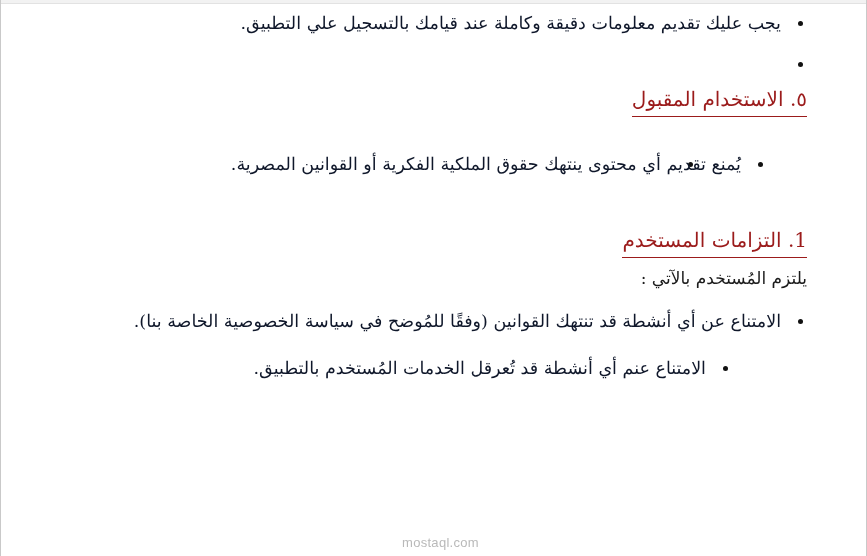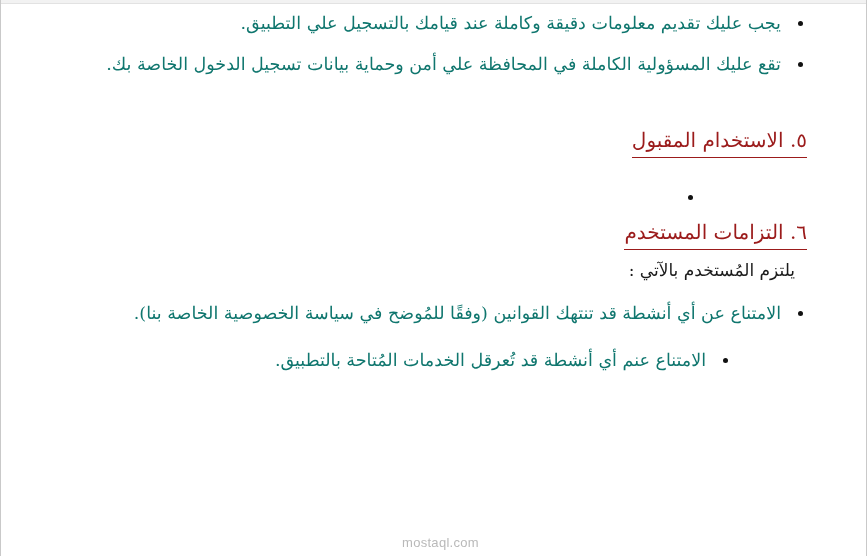--- a/index.html
+++ b/index.html
@@ -43,21 +43,21 @@
     list-style: none;
     margin: 0;
     padding: 0;
   }
   ul.bullets li {
     position: relative;
     margin: 0 0 14px 0;
     padding-right: 26px;
     font-size: 17.5px;
     line-height: 1.55;
-    color: #0f766e;
+    color: #0f172a;
   }
   ul.bullets li .bullet-dot {
     position: absolute;
     right: 4px;
     top: 0.62em;
     width: 5px;
     height: 5px;
     background: #111;
     border-radius: 50%;
   }
@@ -72,21 +72,21 @@
     display: inline-block;
     border-bottom: 1px solid #9b1b1b;
     line-height: 1.4;
   }
   .heading-row {
     margin: 0;
   }
 
   .intro-line {
     font-size: 17px;
-    margin: 10px 12px 12px 0;
+    margin: 10px 0 12px 0;
     color: #1b1b1b;
   }
 
   .spacer-lg { height: 34px; }
   .spacer-sm { height: 12px; }
 
   
   .watermark {
     position: absolute;
     bottom: 6px;
@@ -116,52 +116,55 @@
 
 <div class="doc">
 
   <ul class="bullets">
     <li style="margin-right:0;">
       <span class="bullet-dot"></span>
       <span>يجب عليك تقديم معلومات دقيقة وكاملة عند قيامك بالتسجيل علي التطبيق.</span>
     </li>
     <li style="margin-right:0;">
       <span class="bullet-dot"></span>
-      <span>تقع عليك المسؤولية الكاملة في المحافظة علي أمن وحماية بيانات تسجيل الدخول الخاصة بك.</span>
     </li>
   </ul>
 
   <div class="spacer-lg"></div>
 
   <div class="heading-row">
     <h2 class="section-heading">٥. الاستخدام المقبول</h2>
   </div>
 
   <div class="spacer-sm"></div>
 
   <ul class="bullets">
     <li style="margin-right:110px;">
       <span class="bullet-dot"></span>
     </li>
+    <li style="margin-right:40px; margin-top:22px;">
+      <span class="bullet-dot"></span>
+      <span>يُمنع تقديم أي محتوى ينتهك حقوق الملكية الفكرية أو القوانين المصرية.</span>
+    </li>
   </ul>
 
   <div class="spacer-lg"></div>
 
   <div class="heading-row">
-    <h2 class="section-heading">٦. التزامات المستخدم</h2>
+    <h2 class="section-heading">1. التزامات المستخدم</h2>
   </div>
 
   <p class="intro-line">يلتزم المُستخدم بالآتي :</p>
 
   <ul class="bullets">
     <li style="margin-right:0; margin-top:20px;">
       <span class="bullet-dot"></span>
       <span>الامتناع عن أي أنشطة قد تنتهك القوانين (وفقًا للمُوضح في سياسة الخصوصية الخاصة بنا).</span>
     </li>
     <li style="margin-right:75px; margin-top:20px;">
       <span class="bullet-dot"></span>
-      <span>الامتناع عنم أي أنشطة قد تُعرقل الخدمات المُتاحة بالتطبيق.</span>
+      <span>الامتناع عنم أي أنشطة قد تُعرقل الخدمات المُستخدم بالتطبيق.</span>
     </li>
   </ul>
 
 </div>
 
 <div class="watermark">mostaql.com</div>
 
 </body></html>

